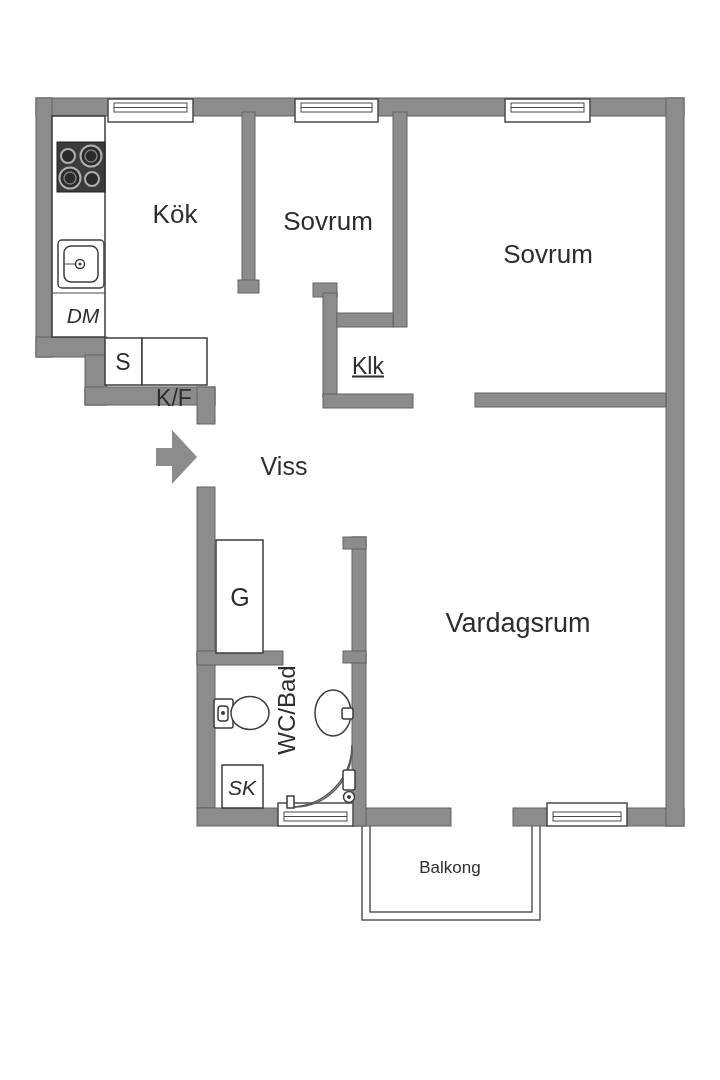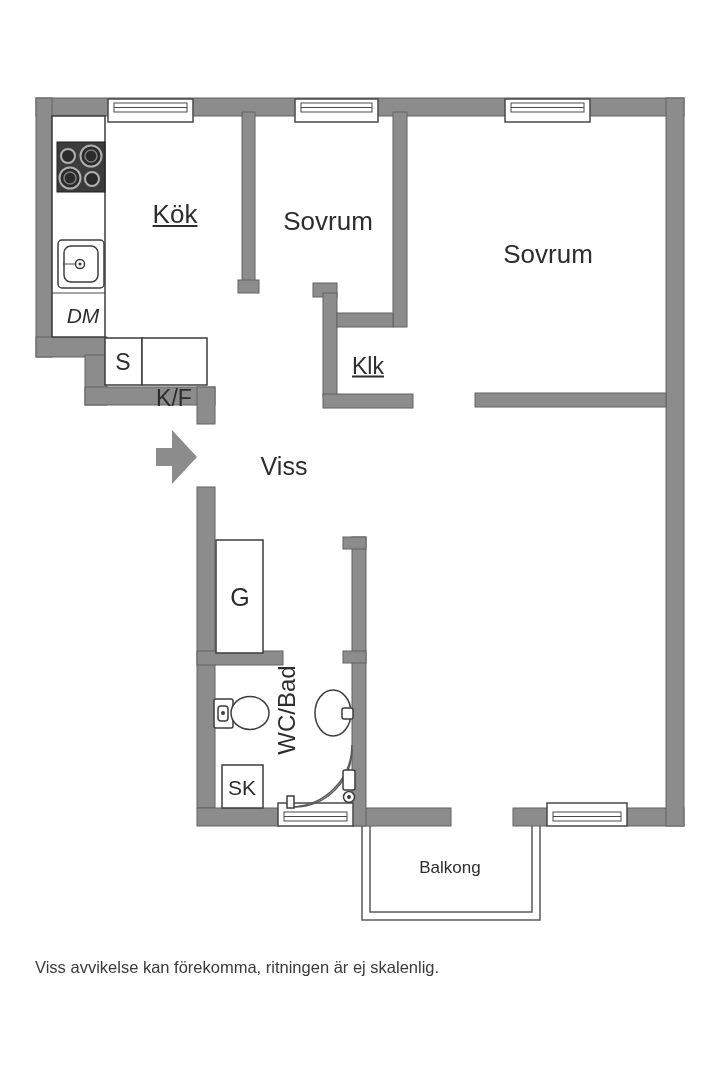--- a/index.html
+++ b/index.html
@@ -153,28 +153,28 @@
     <g>
       <path class="thinline" d="M 290 807 A 62 62 0 0 0 352 745"></path>
       <path class="thinline" d="M 294 807 A 58 58 0 0 0 352 749"></path>
       <rect class="fixture" x="287" y="796" width="7" height="12"></rect>
       <rect class="fixture" x="343" y="770" width="12" height="20" rx="2"></rect>
       <circle class="fixture" cx="349" cy="797" r="5.5"></circle>
       <circle cx="349" cy="797" r="2" fill="#3d3d3d"></circle>
     </g>
   </svg>
 
-  <div class="room-label" style="left:175px;top:214px;font-size:26px;text-decoration:underline;">Kök</div>
+  <div class="room-label" style="left:175px;top:214px;font-size:26px;">Kök</div>
   <div class="room-label" style="left:328px;top:221px;font-size:26px;">Sovrum</div>
   <div class="room-label" style="left:548px;top:254px;font-size:26px;">Sovrum</div>
   <div class="room-label" style="left:368px;top:366px;font-size:23px;text-decoration:underline;">Klk</div>
   <div class="room-label" style="left:284px;top:466px;font-size:25px;">Viss</div>
+  <div class="room-label" style="left:518px;top:623px;font-size:27px;">Vardagsrum</div>
   <div class="room-label rot" style="left:287px;top:710px;font-size:24px;">WC/Bad</div>
   <div class="room-label" style="left:450px;top:867px;font-size:17px;">Balkong</div>
 
   <div class="room-label" style="left:83px;top:315px;font-size:21px;font-style:italic;">DM</div>
   <div class="room-label" style="left:123px;top:362px;font-size:23px;">S</div>
   <div class="room-label" style="left:174px;top:362px;font-size:23px;margin-top:36px;">K/F</div>
   <div class="room-label" style="left:240px;top:597px;font-size:25px;">G</div>
-  <div class="room-label" style="left:242px;top:787px;font-size:21px;">SK</div>
+  <div class="room-label" style="left:242px;top:787px;font-size:21px;font-style:italic;">SK</div>
 
-  <div class="disclaimer">Viss avvikelse kan förekomma, ritningen är ej skalenlig.</div>
 </div>
 
 </body></html>

